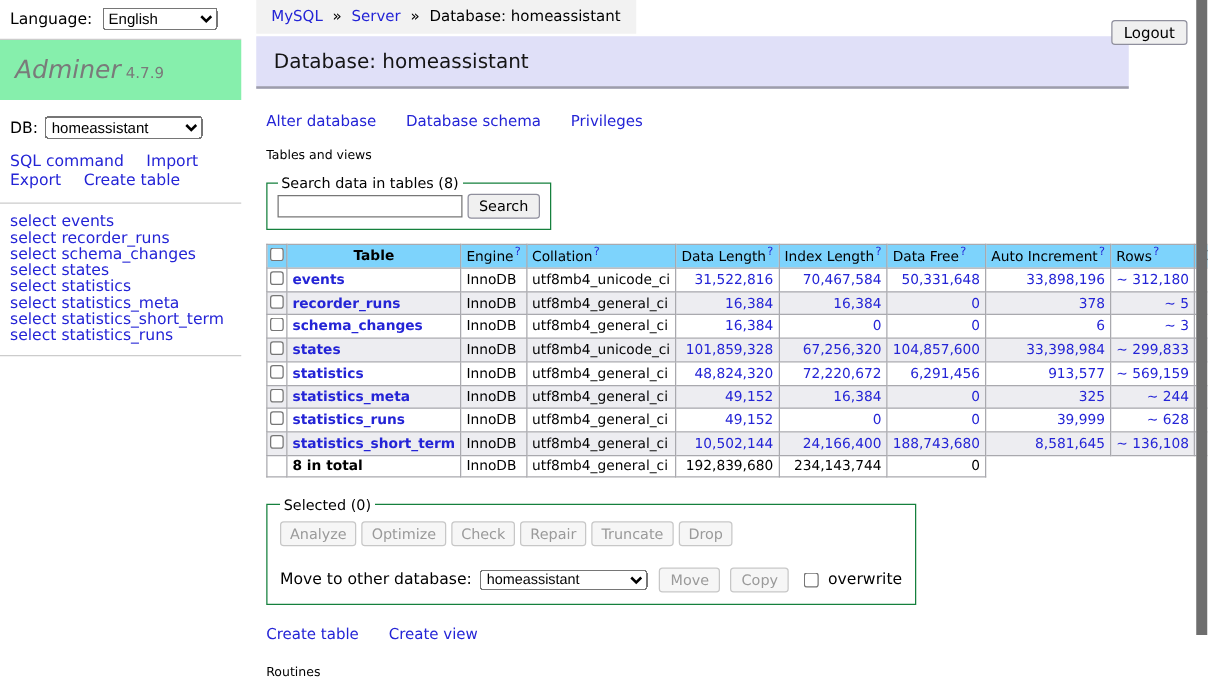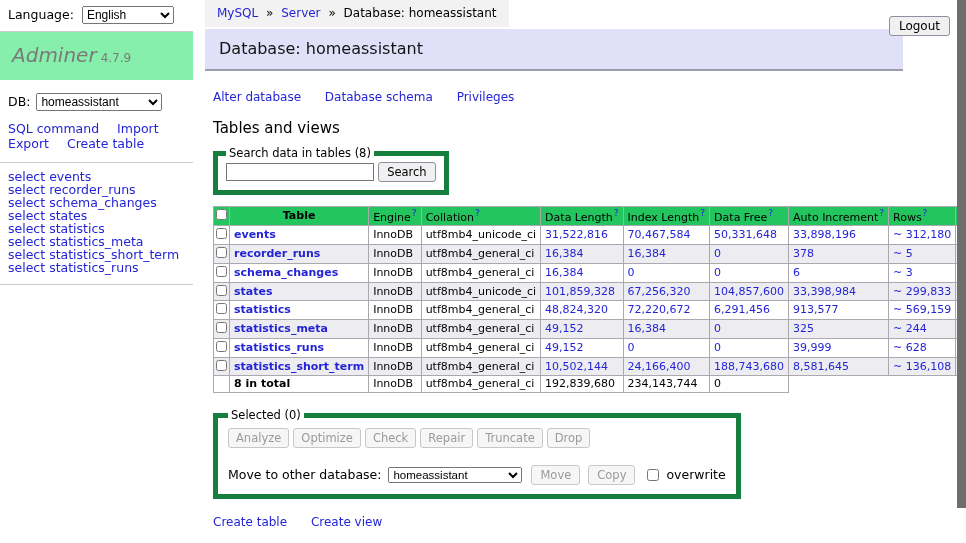--- a/index.html
+++ b/index.html
@@ -28,39 +28,39 @@
 
   
   .main { margin-left:205px; width:698px; }
   .breadcrumb { display:inline-block; background:#f2f2f2; padding:6px 12px 7px; font-size:12px; }
   .breadcrumb .sep { color:#000; margin:0 4px; }
   .titlebar { margin:2px 0 0; background:#e0e0f8; border-bottom:2px solid #9d9dab;
               padding:10px 14px 11px; font-size:16px; font-weight:400; color:#151515; }
   .links { font-size:12px; margin:0; }
   .links a { margin-right:20px; }
   .toplinks { margin:19px 0 0 8px; }
-  h3 { font-size:15px; font-weight:400; margin:15px 0 0 8px; color:#000; }
-
-  fieldset { border:5px solid #15803d; display:inline-block; }
+  h3 { font-size:10px; font-weight:400; margin:15px 0 0 8px; color:#000; }
+
+  fieldset { border:1px solid #15803d; display:inline-block; }
   legend { font-size:11.5px; padding:0 3px; }
   .search-fs { margin:9px 0 0 8px; padding:2px 8px 8px; }
   .search-fs input { width:148px; height:18px; border:1px solid #777; font-size:12px;
                      padding:1px 3px; vertical-align:middle; font-family:inherit; }
   button { font-family:inherit; font-size:11.5px; background:#f0f0f0; color:#000;
            border:1px solid #8f8f9d; border-radius:3px; padding:2px 8px; vertical-align:middle; }
   button:disabled { color:#9a9a9a; border-color:#c7c7c7; background:#f6f6f6; }
 
   
   .data-table { border-collapse:collapse; margin:11px 0 0 8px; font-size:11px; width:680px; }
   .data-table th, .data-table td { border:1px solid #a9a9ae; padding:1px 4px; line-height:1.25; }
-  .data-table th { background:#22c55e; font-weight:400; text-align:left; white-space:nowrap; }
+  .data-table th { background:#7dd3fc; font-weight:400; text-align:left; white-space:nowrap; }
   .data-table th.cname { text-align:center; font-weight:700; }
   .data-table a.help { vertical-align:super; font-size:9px; margin-left:1px; }
   .data-table td { white-space:nowrap; }
-  .data-table td.num { text-align:left; }
+  .data-table td.num { text-align:right; }
   .data-table td.name a { font-weight:700; }
   .data-table tr.stripe td { background:#ededf1; }
   .data-table .cb { width:20px; text-align:center; padding:1px 2px; }
   .data-table input[type=checkbox] { width:11px; height:11px; margin:1px 0; }
   .data-table tr.total td { background:#fff; }
   .data-table tr.total td.label { font-weight:700; }
   .data-table tr.total td.num { color:#000; }
   .data-table td.noborder { border:none; background:#fff; }
 
   

